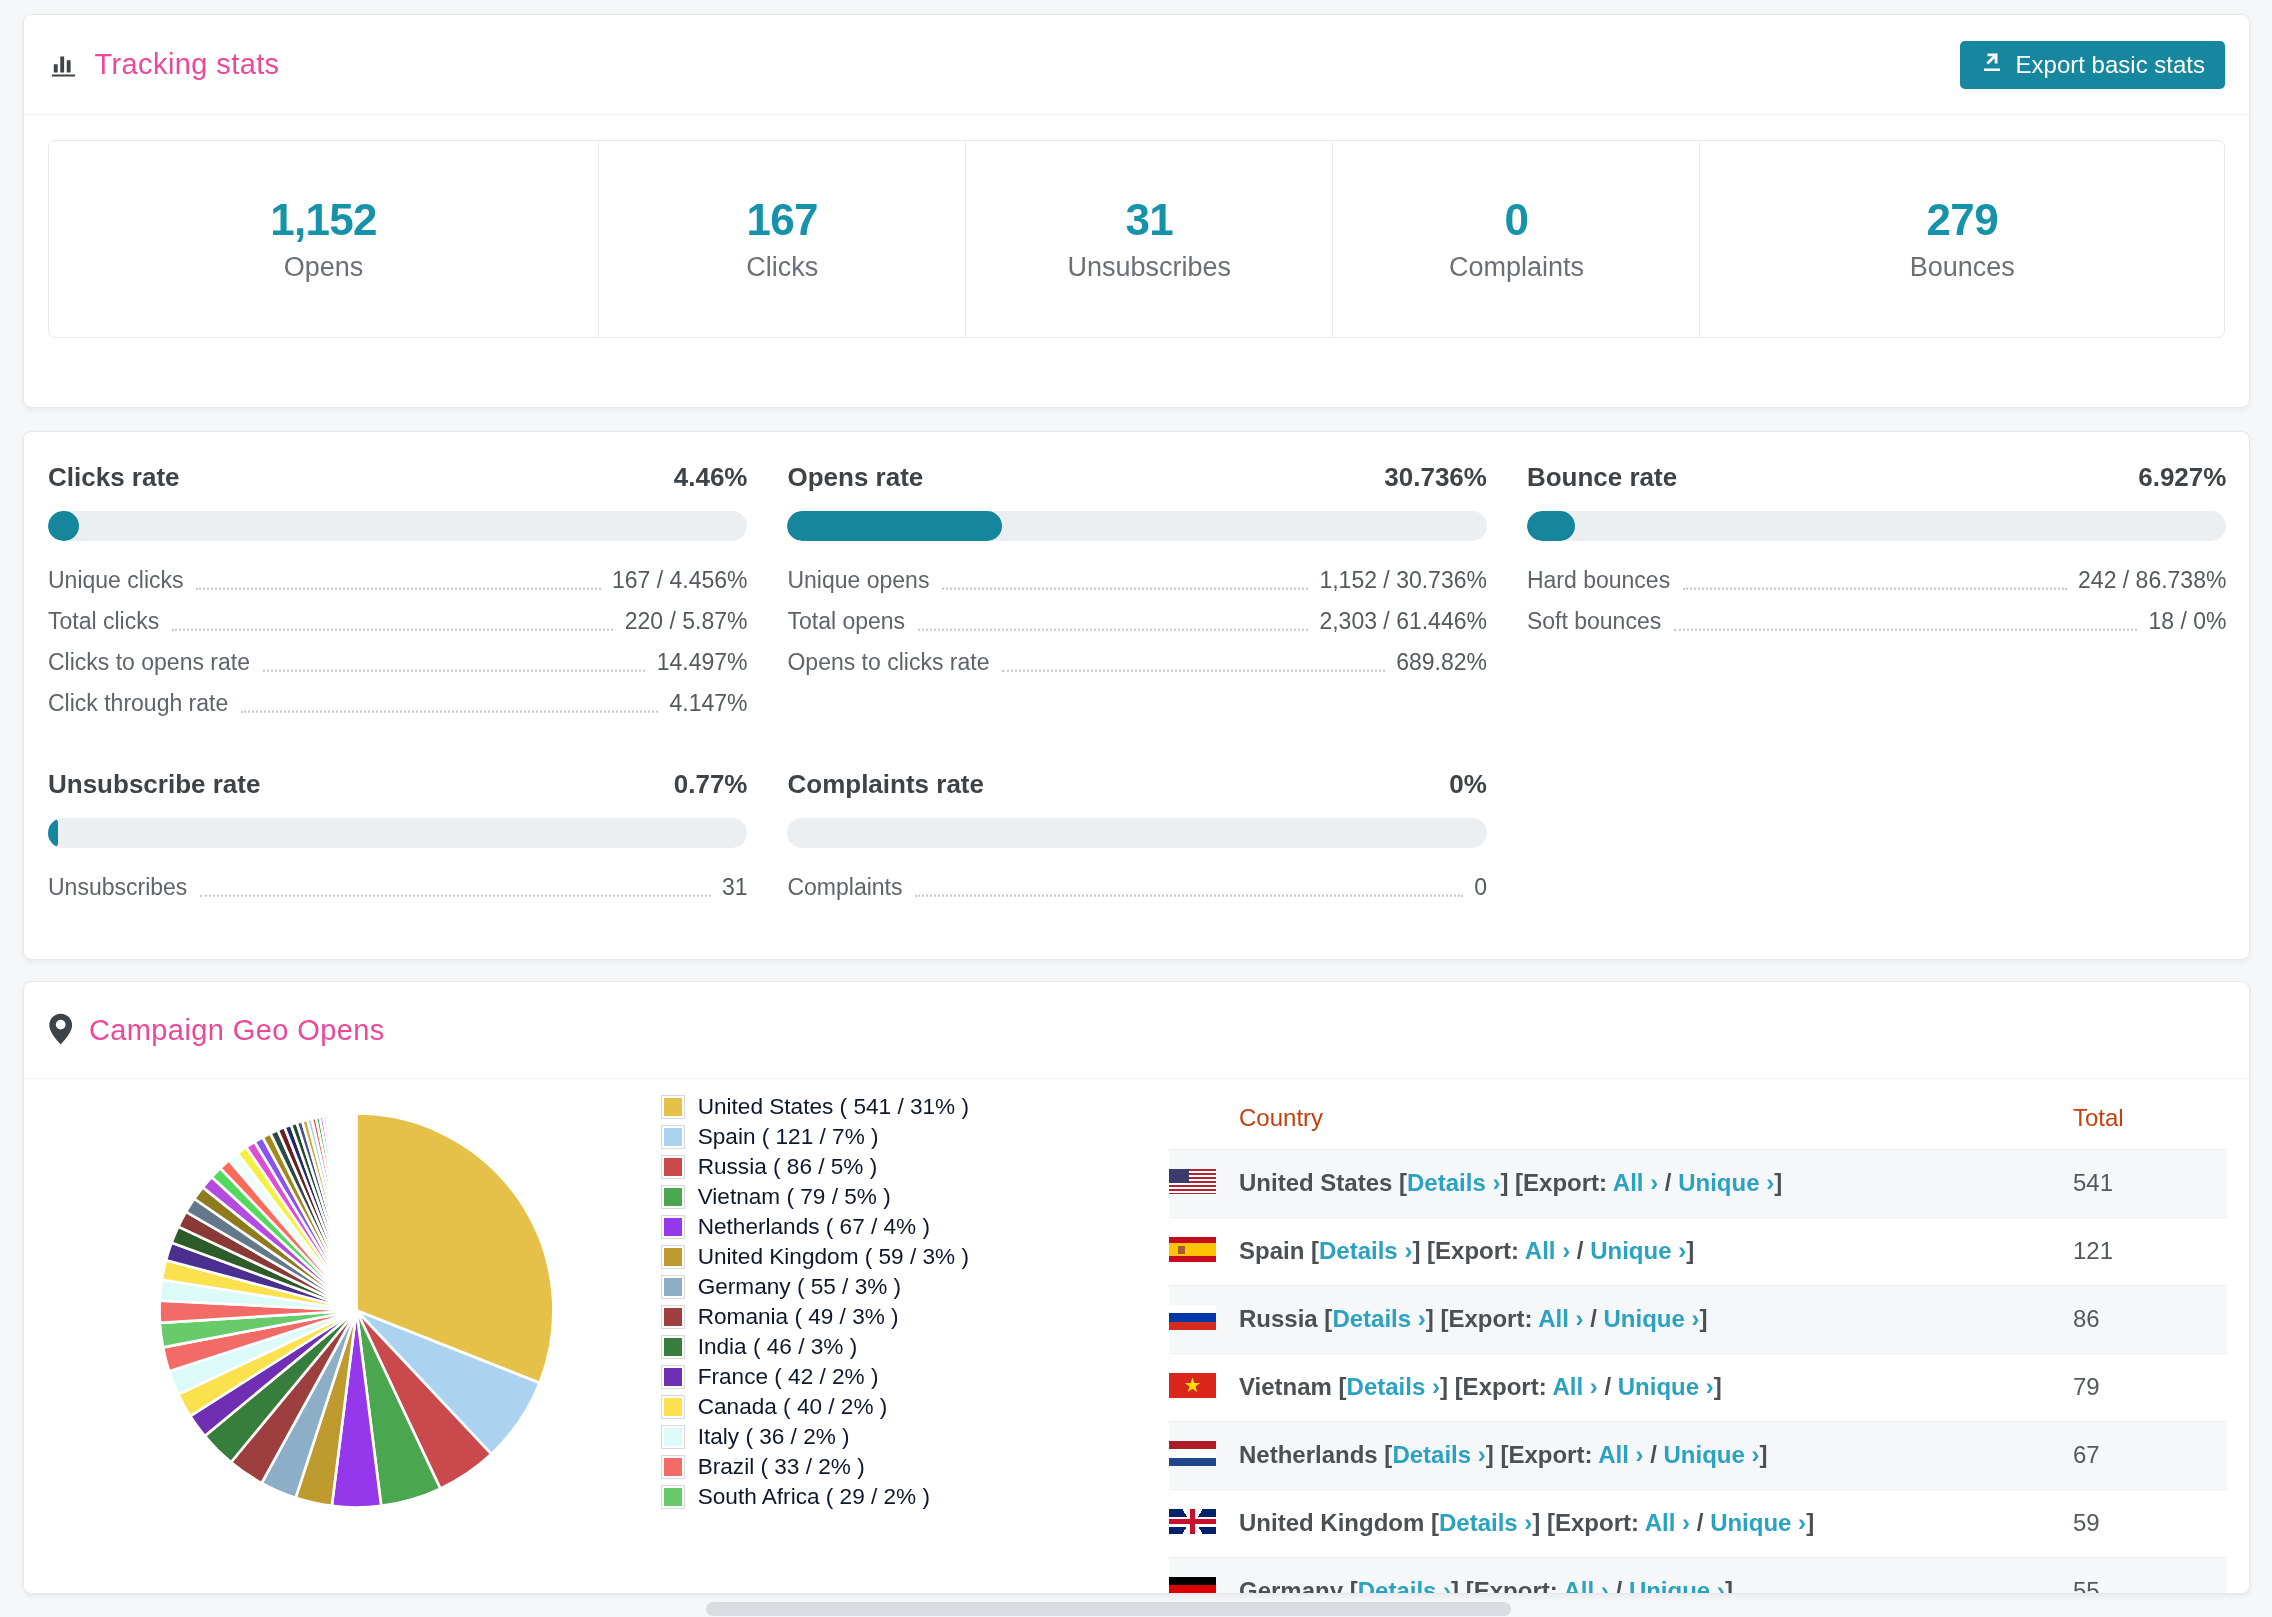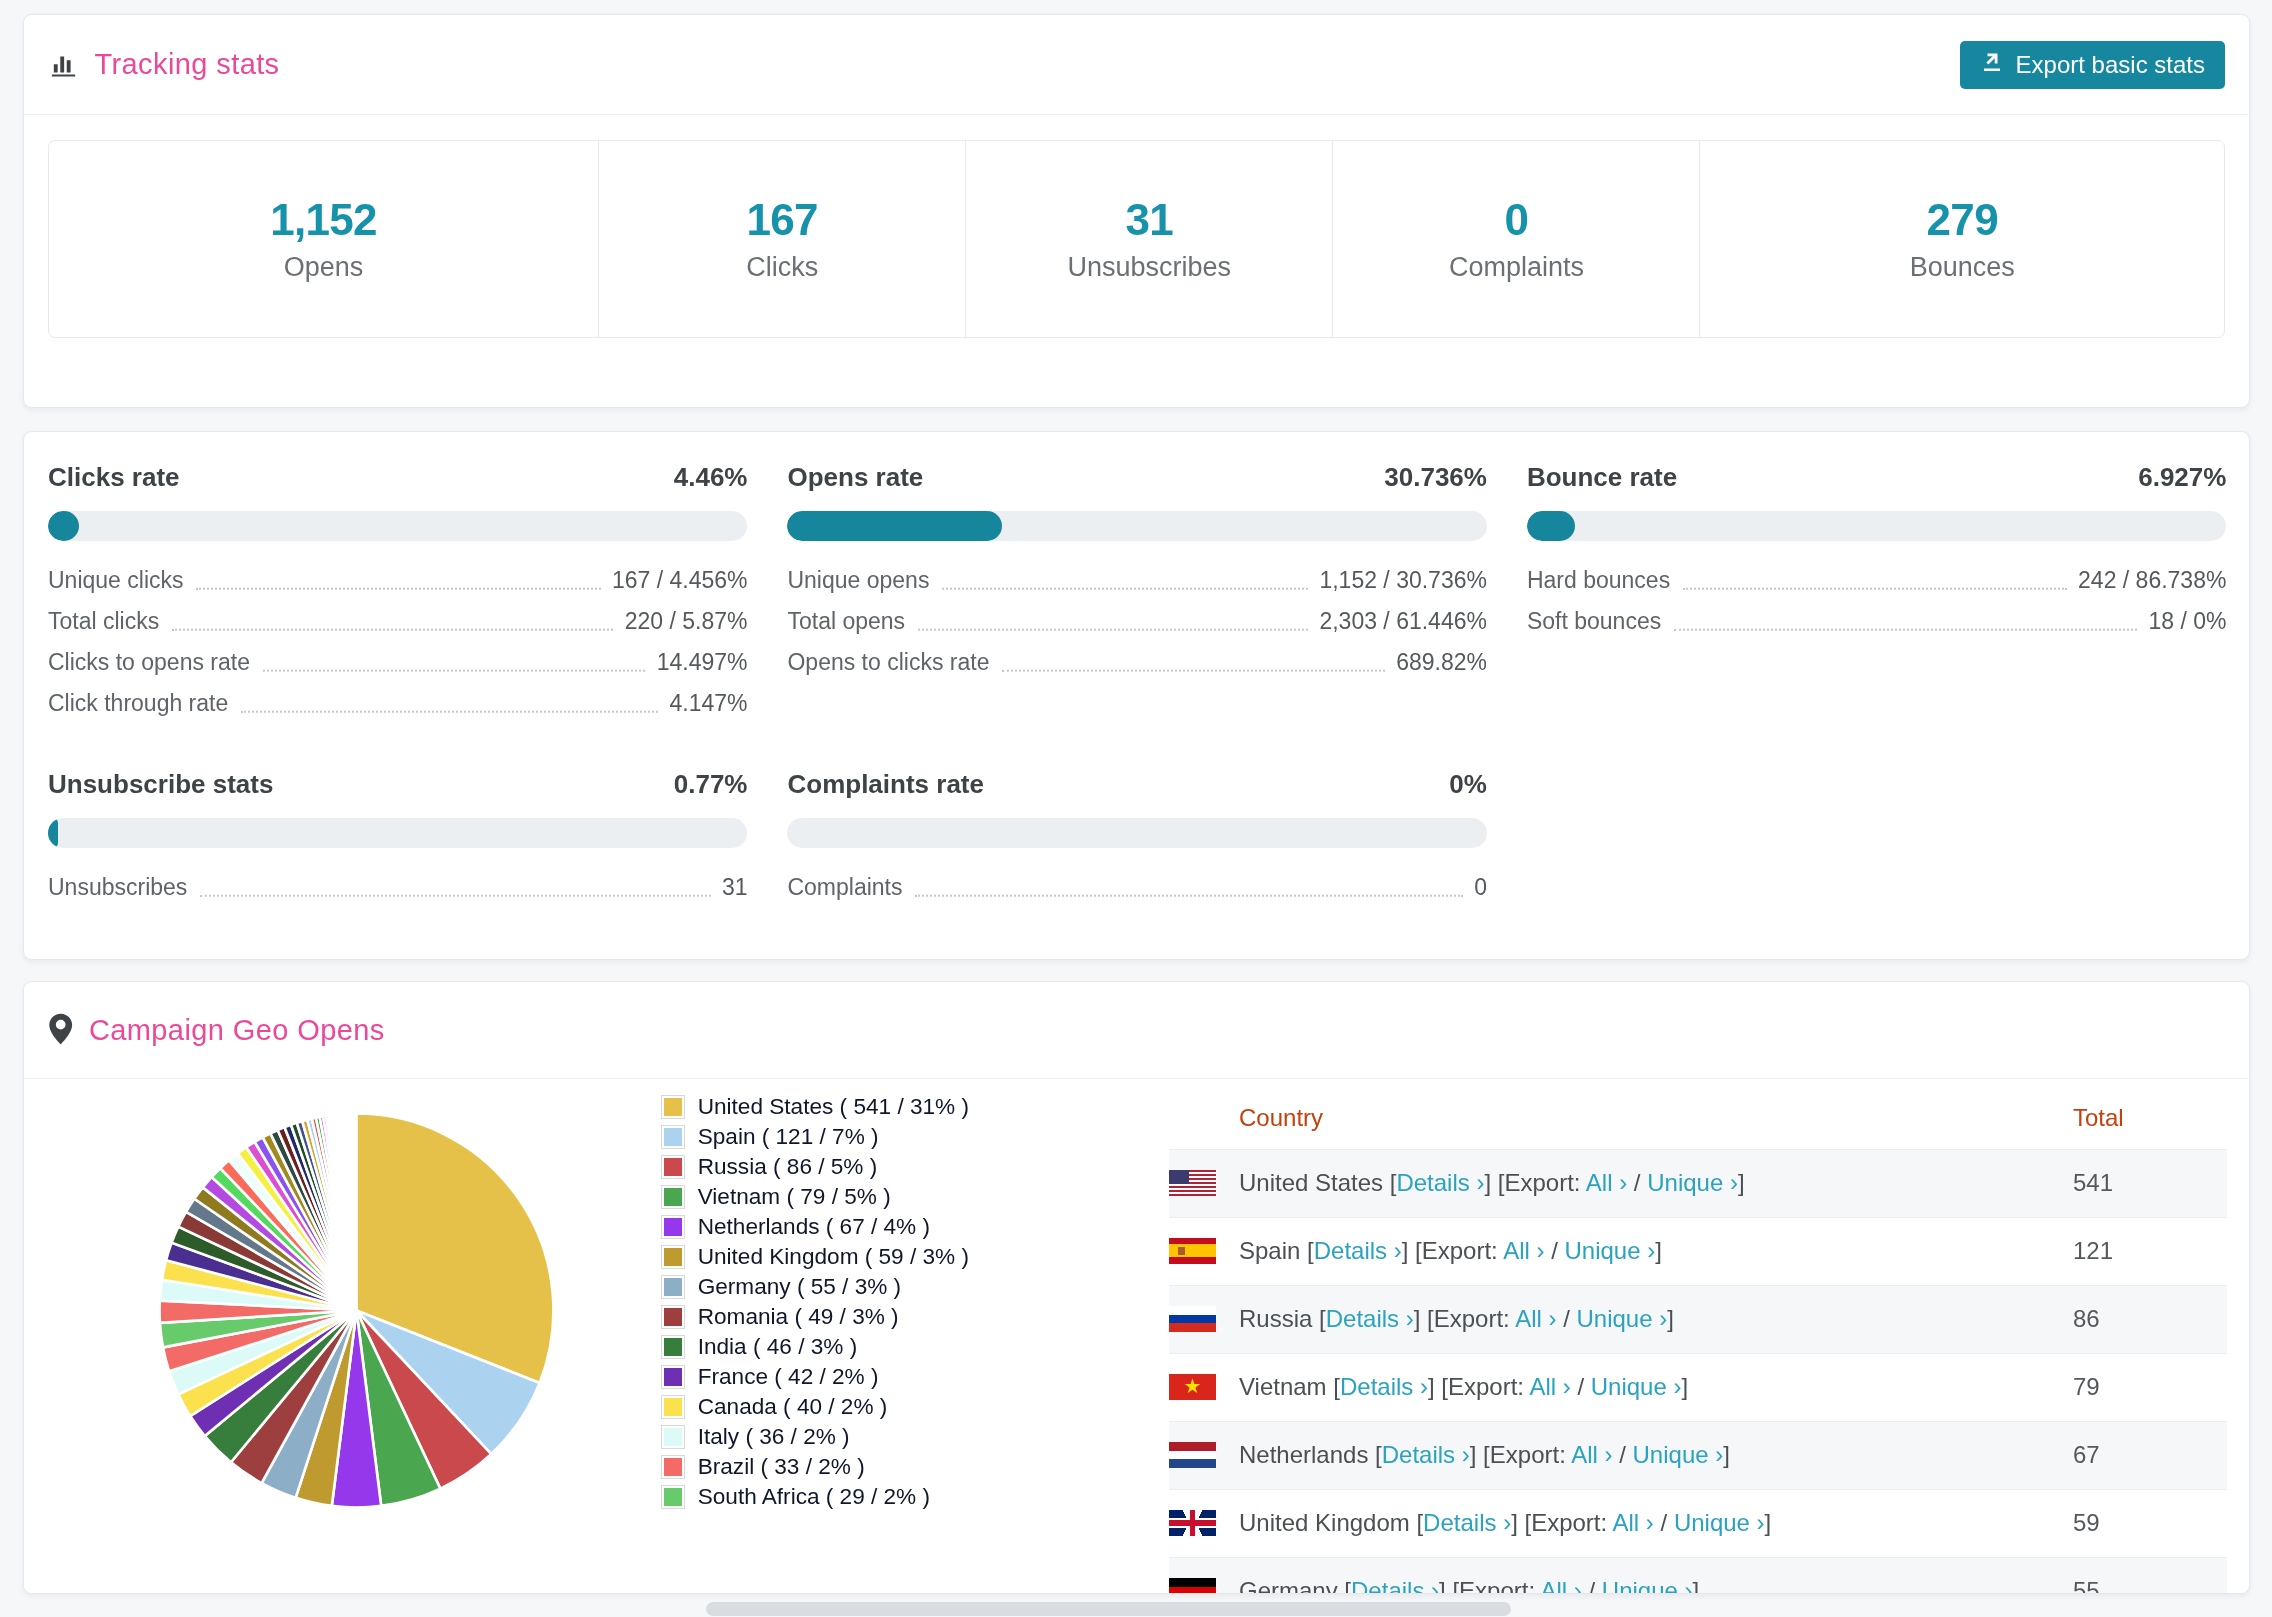--- a/index.html
+++ b/index.html
@@ -77,21 +77,21 @@
   .lg-swatch { width:24px; height:24px; border:1.4px solid #d9d9d9; background:#fff; padding:2.1px; flex:0 0 auto; }
   .lg-swatch > div { width:100%; height:100%; }
   .lg-label { margin-left:12.7px; font-size:22.6px; color:#0f172a; white-space:nowrap; }
 
   .geo-table { position:absolute; left:1145px; top:8.5px; right:22px; }
   .t-head { display:flex; align-items:center; height:61px; font-size:24px; color:#c2410c;justify-content:flex-end; }
   .t-head .col-country { flex:1; padding-left:70px; }
   .col-total { width:154px; }
   .t-row { display:flex; align-items:center; height:68px; border-top:1.4px solid #ededf0; font-size:24px; color:#4b5054; }
   .t-row:nth-child(odd) { background:#f6f7f8; }
-  .t-row .col-country { flex:1; display:flex; align-items:center; }
+  .t-row .col-country { flex:1; display:flex; align-items:flex-start;font-weight:bold; }
   .t-row .col-total { color:#55595e; }
   .country-text { white-space:nowrap; }
   a.tlink { color:#2aa2c0; text-decoration:none; cursor:pointer; }
 
   
   .flag { width:47px; height:25.4px; flex:0 0 auto; margin-right:23px; position:relative; overflow:hidden; }
   .flag-us { background:repeating-linear-gradient(180deg,#b22234 0 2px,#ffffff 2px 4px); }
   .flag-us::before { content:''; position:absolute; left:0; top:0; width:20px; height:14px; background:#3c3b6e; }
   .flag-es { background:linear-gradient(180deg,#c60b1e 0 25%,#ffc400 25% 75%,#c60b1e 75%); }
   .flag-es::after { content:''; position:absolute; left:9.2px; top:9.2px; width:6.4px; height:7.8px; background:#a85b32; }
@@ -236,21 +236,21 @@
           </div>
           <div class="rate-row">
             <span class="lbl">Soft bounces</span>
             <span class="leader"></span>
             <span class="val">18 / 0%</span>
           </div>
         </div>
       </div>
       <div class="rate-sec">
         <div class="rate-head">
-          <span class="rate-title">Unsubscribe stats</span>
+          <span class="rate-title">Unsubscribe rate</span>
           <span class="rate-value">0.77%</span>
         </div>
         <div class="bar">
           <div class="bar-fill" style="width: 0.77%; min-width: 10px;"></div>
         </div>
         <div class="rate-rows">
           <div class="rate-row">
             <span class="lbl">Unsubscribes</span>
             <span class="leader"></span>
             <span class="val">31</span>

